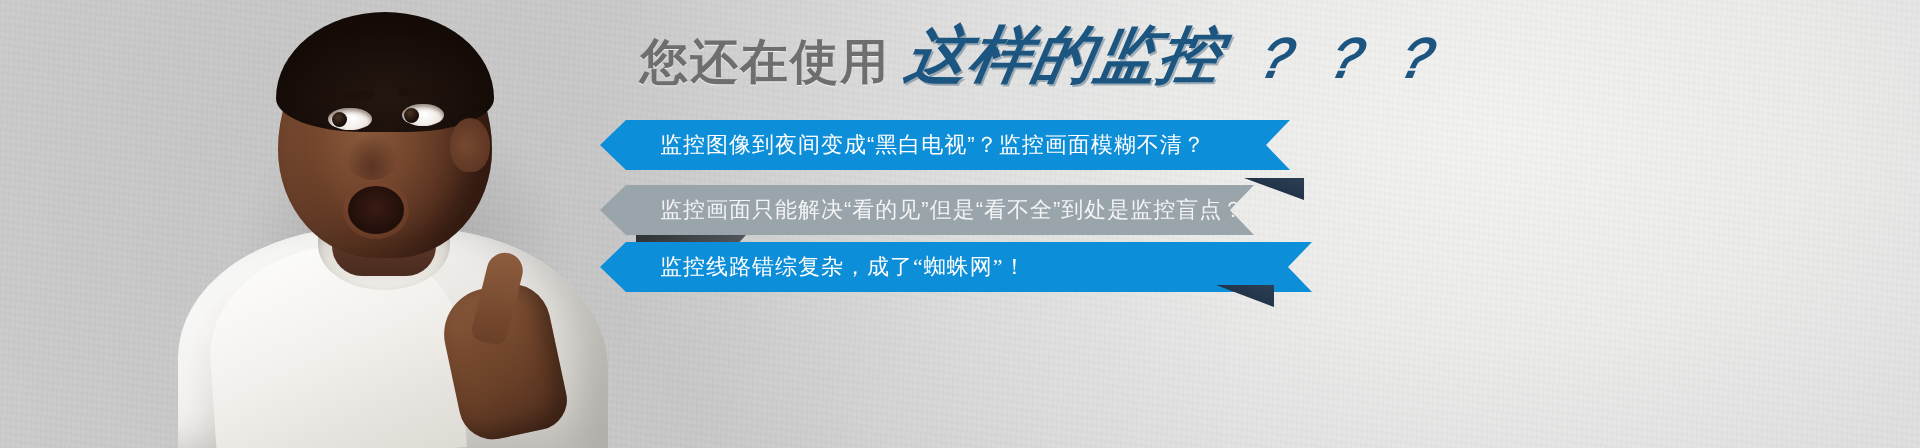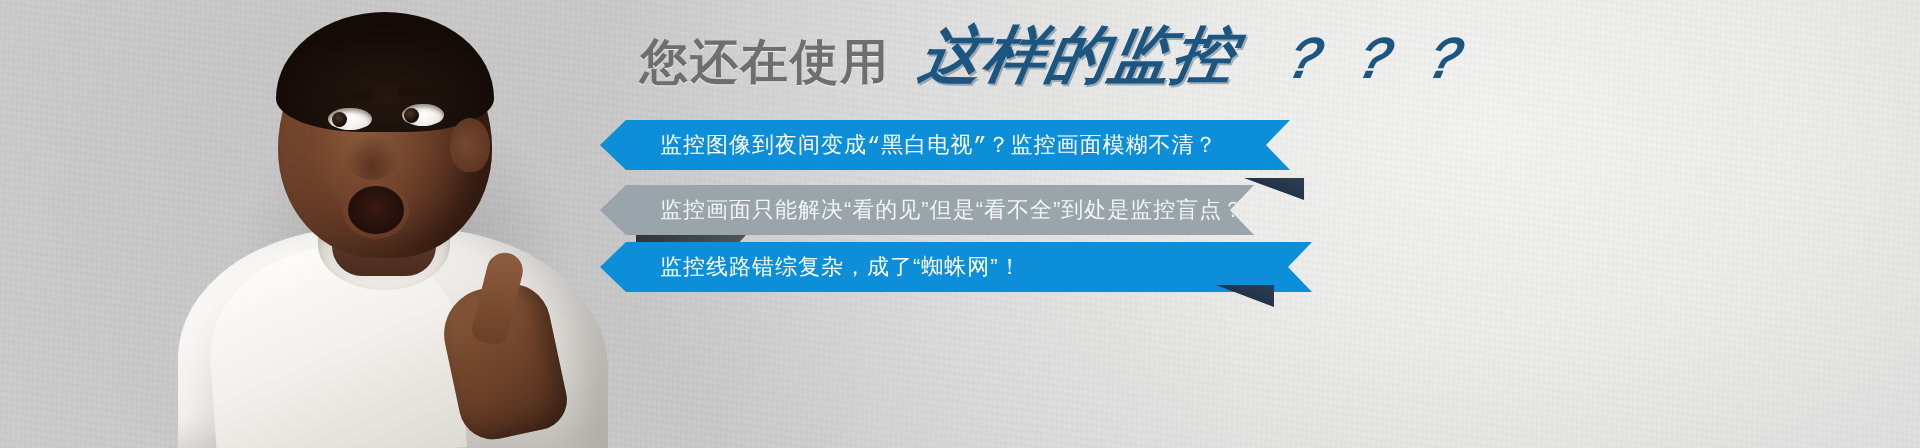--- a/index.html
+++ b/index.html
@@ -117,21 +117,21 @@
     box-shadow:inset -10px -8px 22px rgba(30,16,9,.5);
   }
   .p-finger{
     position:absolute;left:330px;top:252px;width:36px;height:92px;
     background:linear-gradient(170deg,#8f5e3f,#6a3f27);
     border-radius:18px 18px 12px 12px;
     transform:rotate(14deg);
   }
   
   #headline{
-    position:absolute;left:640px;top:24px;display:flex;align-items:flex-end;gap:31px;
+    position:absolute;left:640px;top:24px;display:flex;align-items:flex-end;gap:17px;
   }
   .hl-gray{
     font-size:48px;font-weight:bold;color:#6e6e6e;letter-spacing:2px;
     line-height:1;
     text-shadow:0 1px 0 rgba(255,255,255,.6);
   }
   .hl-blue{
     font-size:62px;font-weight:bold;color:#1b5580;line-height:1;
     font-style:italic;letter-spacing:1px;
     transform:skewX(-10deg);
@@ -151,25 +151,25 @@
   }
   .bar .txt{
     font-size:22px;color:#ffffff;letter-spacing:1px;white-space:nowrap;
   }
   .bar.blue{background:#0d8ed9;}
   .bar.gray{background:#9aa4ab;}
   .bar.blue .txt{color:#ffffff;}
   .bar.gray .txt{color:#f2f4f5;}
 
   #bar1{left:600px;top:120px;width:690px;padding-left:60px;
-    clip-path:polygon(26px 0,690px 0,666px 25px,690px 50px,26px 50px,0 25px);font-family:Liberation Mono, monospace;}
+    clip-path:polygon(26px 0,690px 0,666px 25px,690px 50px,26px 50px,0 25px);}
   #bar2{left:600px;top:185px;width:654px;padding-left:60px;
     clip-path:polygon(26px 0,654px 0,630px 25px,654px 50px,26px 50px,0 25px);}
   #bar3{left:600px;top:242px;width:712px;padding-left:60px;
-    clip-path:polygon(26px 0,712px 0,688px 25px,712px 50px,26px 50px,0 25px);}
+    clip-path:polygon(26px 0,712px 0,688px 25px,712px 50px,26px 50px,0 25px);font-family:Liberation Serif, serif;}
   #bar4{left:600px;top:292px;width:660px;padding-left:60px;
     clip-path:polygon(26px 0,660px 0,636px 25px,660px 50px,26px 50px,0 25px);}
 
   
   .fold{position:absolute;background:#3b3f42;}
   #fold1{left:636px;top:235px;width:110px;height:26px;
     clip-path:polygon(0 0,110px 0,86px 26px,0 26px);
     background:linear-gradient(110deg,#2f3336,#53585c);}
   #fold2{left:1244px;top:178px;width:60px;height:22px;
     clip-path:polygon(0 0,60px 0,60px 22px);

